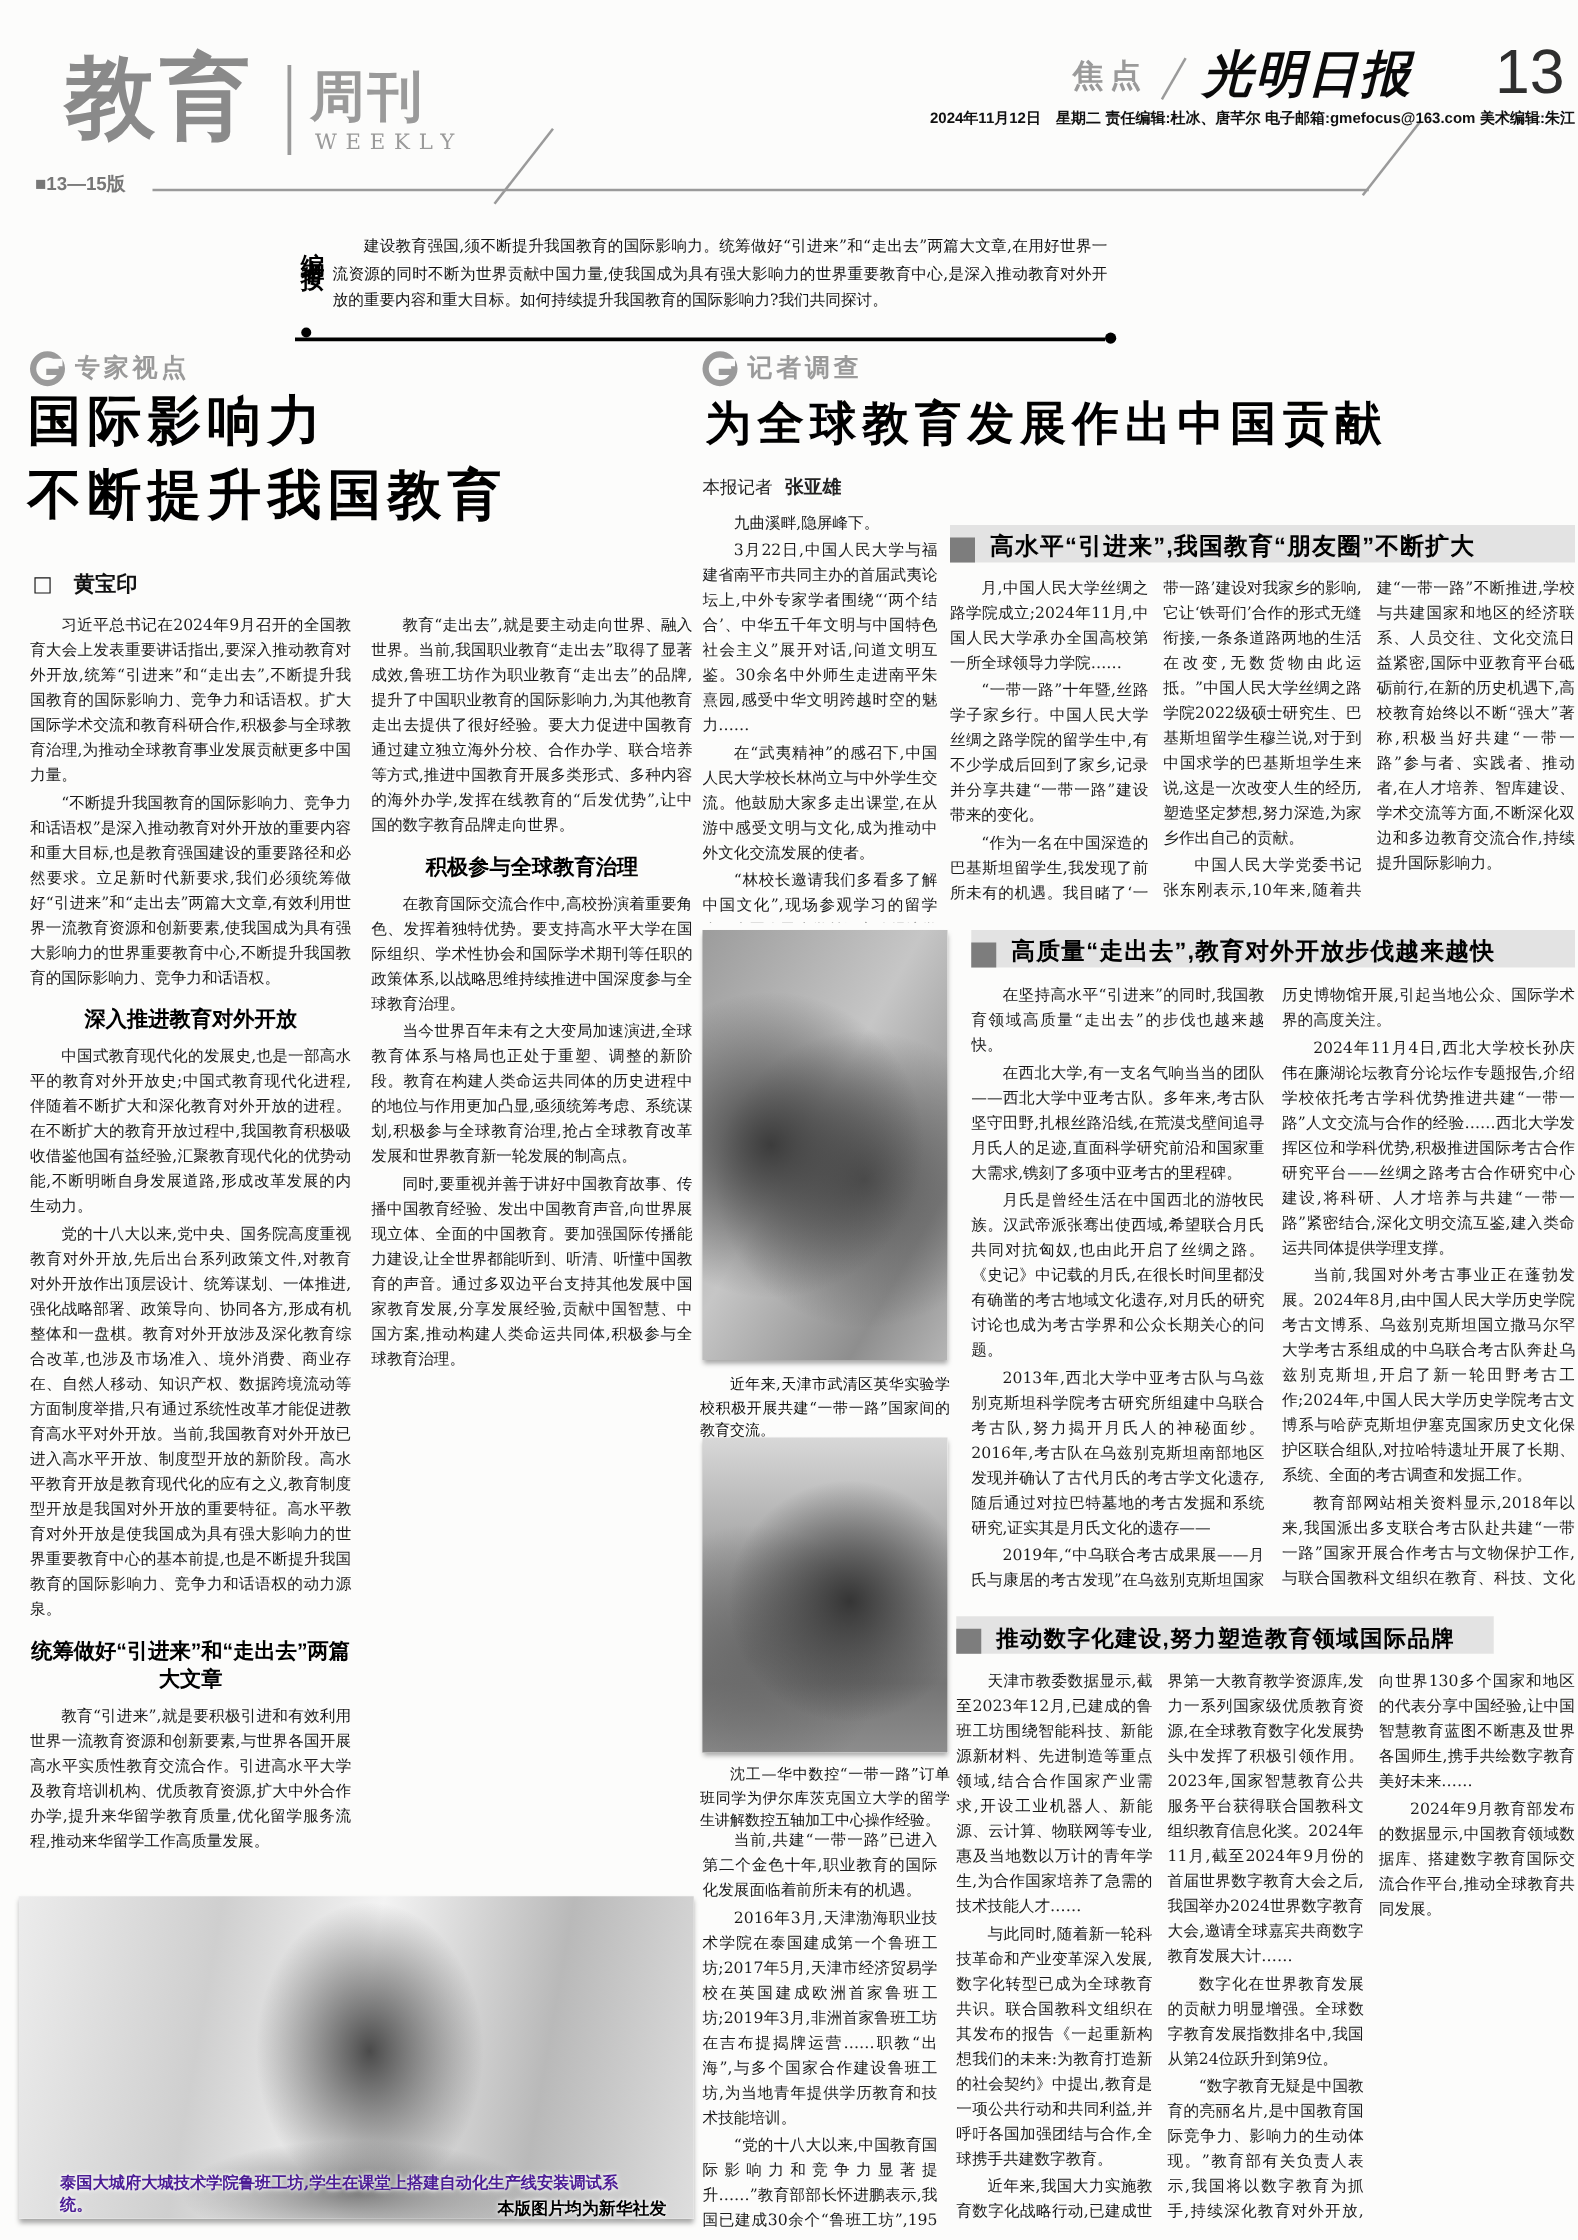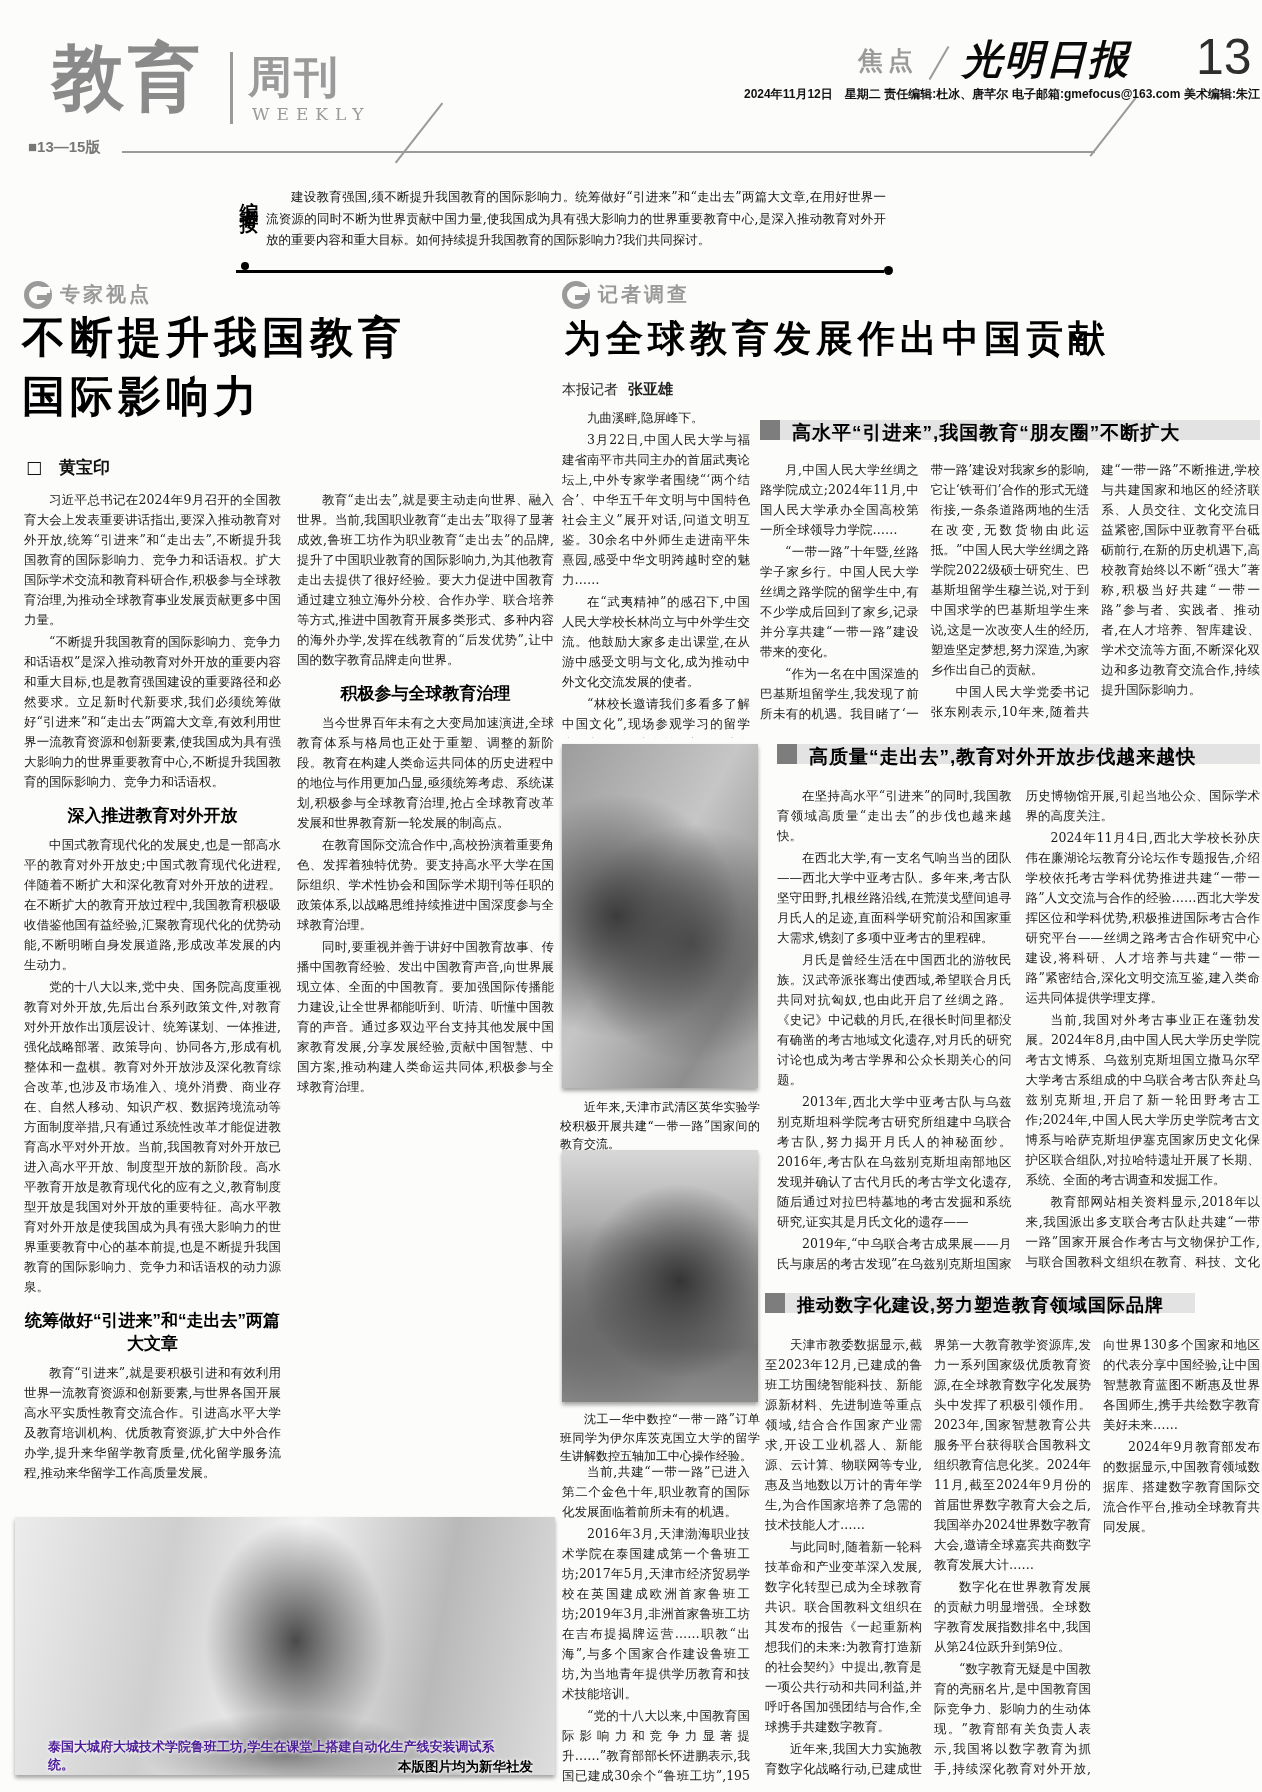--- a/index.html
+++ b/index.html
@@ -55,21 +55,21 @@
   .body h3{margin:12px 0 8px 0;text-align:center;font-size:17px;font-weight:900;color:#000;
            font-family:"Liberation Sans",sans-serif;break-inside:avoid;}
   .body p.note{font-weight:700;}
   
   .r-head{left:564px;top:314px;font-size:37px;font-weight:900;color:#000;
           font-family:"Liberation Sans",sans-serif;letter-spacing:5px;}
   .r-byline{left:562px;top:380px;font-size:14px;color:#222;}
   .r-byline b{margin-left:10px;font-size:15px;}
   .col{overflow:hidden;column-fill:auto;}
   .lede{left:562px;top:408px;width:188px;height:330px;}
-  .secbar{height:20px;background:#e3e3e3;display:flex;align-items:flex-start;}
+  .secbar{height:30px;background:#e3e3e3;display:flex;align-items:flex-end;}
   .sq{width:20px;height:20px;background:#7d7d7d;flex:0 0 auto;margin-right:12px;}
   .secbar .t{font-size:19px;font-weight:900;color:#000;font-family:"Liberation Sans",sans-serif;
              letter-spacing:1px;white-space:nowrap;}
   .bar1{left:760px;top:420px;width:500px;}
   .sec1{left:760px;top:460px;width:500px;height:276px;column-count:3;column-gap:12px;}
   .bar2{left:777px;top:744px;width:483px;}
   .sec2{left:777px;top:786px;width:483px;height:504px;column-count:2;column-gap:14px;}
   .bar3{left:765px;top:1293px;width:430px;}
   .bar3 .t{font-size:18px;}
   .sec3{left:765px;top:1335px;width:495px;height:452px;column-count:3;column-gap:12px;}
@@ -125,36 +125,36 @@
     <p>建设教育强国,须不断提升我国教育的国际影响力。统筹做好“引进来”和“走出去”两篇大文章,在用好世界一流资源的同时不断为世界贡献中国力量,使我国成为具有强大影响力的世界重要教育中心,是深入推动教育对外开放的重要内容和重大目标。如何持续提升我国教育的国际影响力?我们共同探讨。</p>
   </div>
 <div class="abs en-rule"></div>
 <div class="abs en-dot2"></div>
 
 <div class="abs kicker" style="left:24px;top:281px;">
   <span class="gicon"></span>
   <span class="kicker-label">专家视点</span>
 </div>
 <div class="abs x-head">
+  <div>国际影响力</div>
   <div>不断提升我国教育</div>
-  <div>国际影响力</div>
 </div>
 <div class="abs x-byline">□　黄宝印</div>
 <div class="abs x-body body">
     <p>习近平总书记在2024年9月召开的全国教育大会上发表重要讲话指出,要深入推动教育对外开放,统筹“引进来”和“走出去”,不断提升我国教育的国际影响力、竞争力和话语权。扩大国际学术交流和教育科研合作,积极参与全球教育治理,为推动全球教育事业发展贡献更多中国力量。</p>
     <p>“不断提升我国教育的国际影响力、竞争力和话语权”是深入推动教育对外开放的重要内容和重大目标,也是教育强国建设的重要路径和必然要求。立足新时代新要求,我们必须统筹做好“引进来”和“走出去”两篇大文章,有效利用世界一流教育资源和创新要素,使我国成为具有强大影响力的世界重要教育中心,不断提升我国教育的国际影响力、竞争力和话语权。</p>
     <h3>深入推进教育对外开放</h3>
     <p>中国式教育现代化的发展史,也是一部高水平的教育对外开放史;中国式教育现代化进程,伴随着不断扩大和深化教育对外开放的进程。在不断扩大的教育开放过程中,我国教育积极吸收借鉴他国有益经验,汇聚教育现代化的优势动能,不断明晰自身发展道路,形成改革发展的内生动力。</p>
     <p>党的十八大以来,党中央、国务院高度重视教育对外开放,先后出台系列政策文件,对教育对外开放作出顶层设计、统筹谋划、一体推进,强化战略部署、政策导向、协同各方,形成有机整体和一盘棋。教育对外开放涉及深化教育综合改革,也涉及市场准入、境外消费、商业存在、自然人移动、知识产权、数据跨境流动等方面制度举措,只有通过系统性改革才能促进教育高水平对外开放。当前,我国教育对外开放已进入高水平开放、制度型开放的新阶段。高水平教育开放是教育现代化的应有之义,教育制度型开放是我国对外开放的重要特征。高水平教育对外开放是使我国成为具有强大影响力的世界重要教育中心的基本前提,也是不断提升我国教育的国际影响力、竞争力和话语权的动力源泉。</p>
     <h3>统筹做好“引进来”和“走出去”两篇大文章</h3>
     <p>教育“引进来”,就是要积极引进和有效利用世界一流教育资源和创新要素,与世界各国开展高水平实质性教育交流合作。引进高水平大学及教育培训机构、优质教育资源,扩大中外合作办学,提升来华留学教育质量,优化留学服务流程,推动来华留学工作高质量发展。</p>
     <p>教育“走出去”,就是要主动走向世界、融入世界。当前,我国职业教育“走出去”取得了显著成效,鲁班工坊作为职业教育“走出去”的品牌,提升了中国职业教育的国际影响力,为其他教育走出去提供了很好经验。要大力促进中国教育通过建立独立海外分校、合作办学、联合培养等方式,推进中国教育开展多类形式、多种内容的海外办学,发挥在线教育的“后发优势”,让中国的数字教育品牌走向世界。</p>
     <h3>积极参与全球教育治理</h3>
+    <p>在教育国际交流合作中,高校扮演着重要角色、发挥着独特优势。要支持高水平大学在国际组织、学术性协会和国际学术期刊等任职的政策体系,以战略思维持续推进中国深度参与全球教育治理。</p>
     <p>当今世界百年未有之大变局加速演进,全球教育体系与格局也正处于重塑、调整的新阶段。教育在构建人类命运共同体的历史进程中的地位与作用更加凸显,亟须统筹考虑、系统谋划,积极参与全球教育治理,抢占全球教育改革发展和世界教育新一轮发展的制高点。</p>
-    <p>在教育国际交流合作中,高校扮演着重要角色、发挥着独特优势。要支持高水平大学在国际组织、学术性协会和国际学术期刊等任职的政策体系,以战略思维持续推进中国深度参与全球教育治理。</p>
     <p>同时,要重视并善于讲好中国教育故事、传播中国教育经验、发出中国教育声音,向世界展现立体、全面的中国教育。要加强国际传播能力建设,让全世界都能听到、听清、听懂中国教育的声音。通过多双边平台支持其他发展中国家教育发展,分享发展经验,贡献中国智慧、中国方案,推动构建人类命运共同体,积极参与全球教育治理。</p>
   </div>
 <div class="abs photo3 photo"></div>
 <div class="abs p3cap">泰国大城府大城技术学院鲁班工坊,学生在课堂上搭建自动化生产线安装调试系统。</div>
 <div class="abs p3credit">本版图片均为新华社发</div>
 
 <div class="abs kicker" style="left:562px;top:281px;">
   <span class="gicon"></span>
   <span class="kicker-label">记者调查</span>
 </div>

